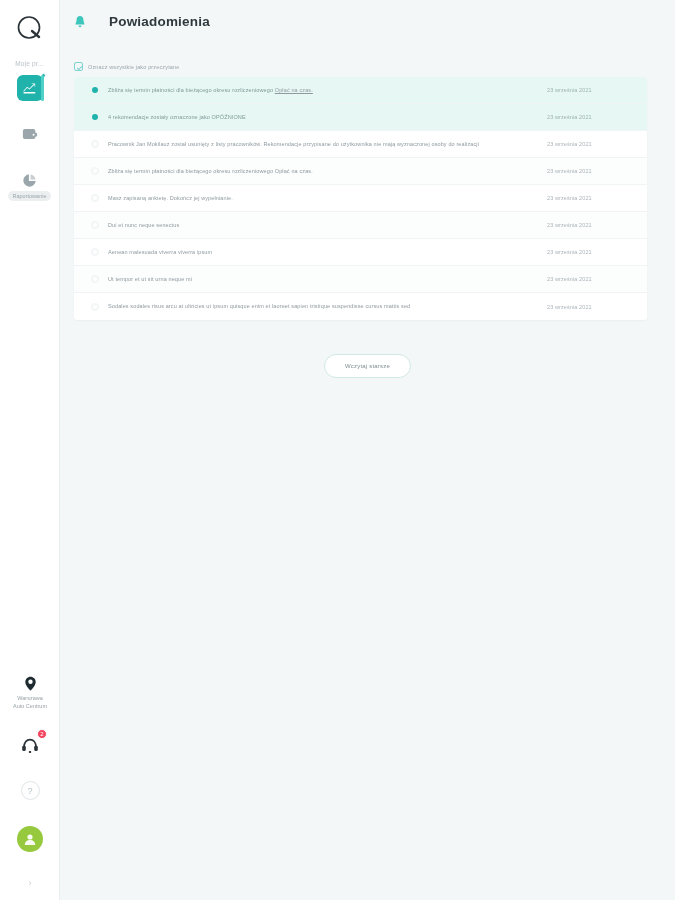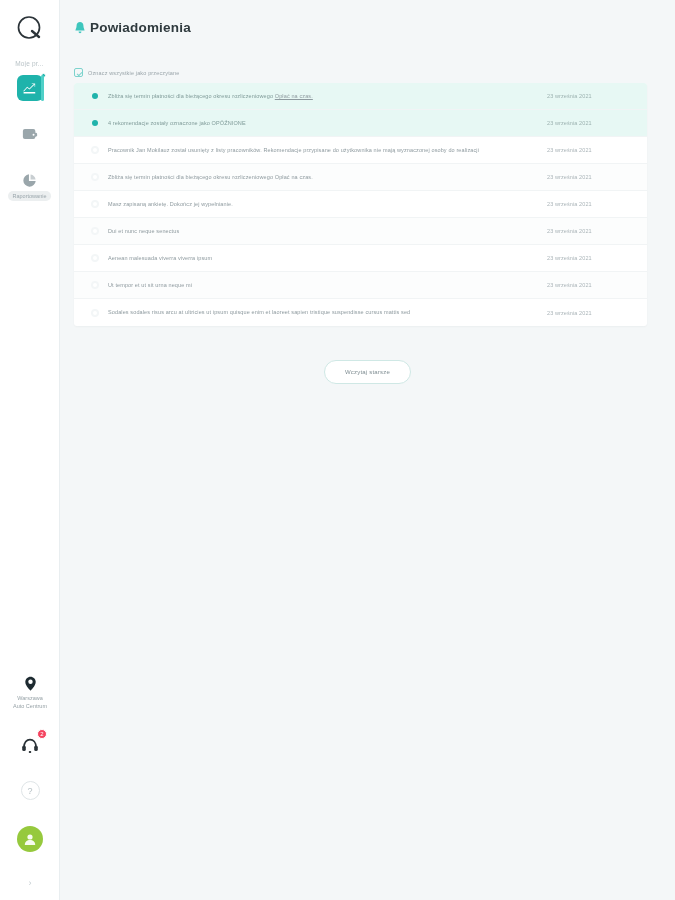--- a/index.html
+++ b/index.html
@@ -79,21 +79,21 @@
   .avatar {
     width: 26px; height: 26px; border-radius: 50%;
     background: #96c93d;
     display: flex; align-items: center; justify-content: center;
     margin-bottom: 26px;
   }
   .expand { color: #c3ccd0; font-size: 9px; margin-bottom: 4px; }
 
   
   .main { flex: 1 1 auto; height: 900px; position: relative; }
-  .page-head { padding: 20px 0 0 14px; display: flex; align-items: center; gap: 4px; }
+  .page-head { padding: 14px 0 0 14px; display: flex; align-items: center; gap: 23px; }
   .bell { width: 12px; height: 14px; display: block; }
   .page-title {
     font-size: 13.5px; color: #2f3a3e; font-weight: bold; letter-spacing: .2px;
   }
   .mark-all {
     margin: 33px 0 6px 14px;
     display: flex; align-items: center; gap: 5px;
   }
   .mark-all-icon {
     width: 9px; height: 9px; border: 1px solid #7dd3cd; border-radius: 2px;

